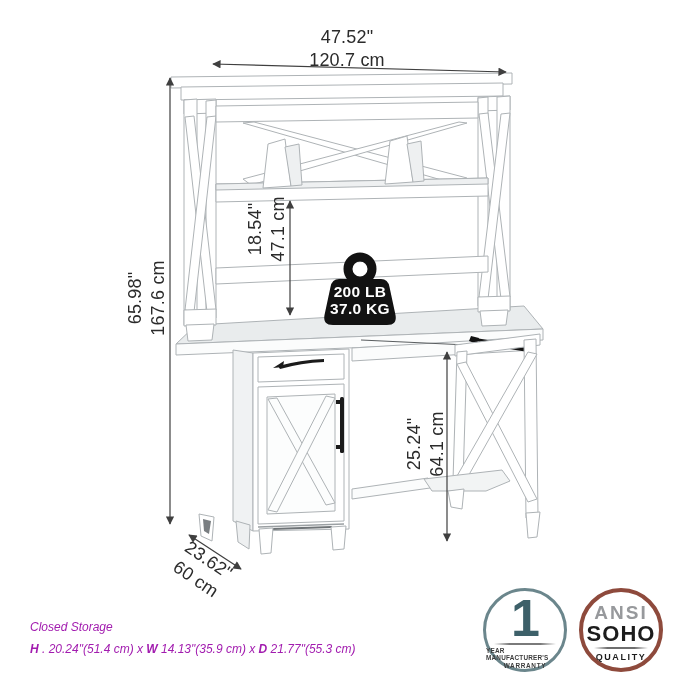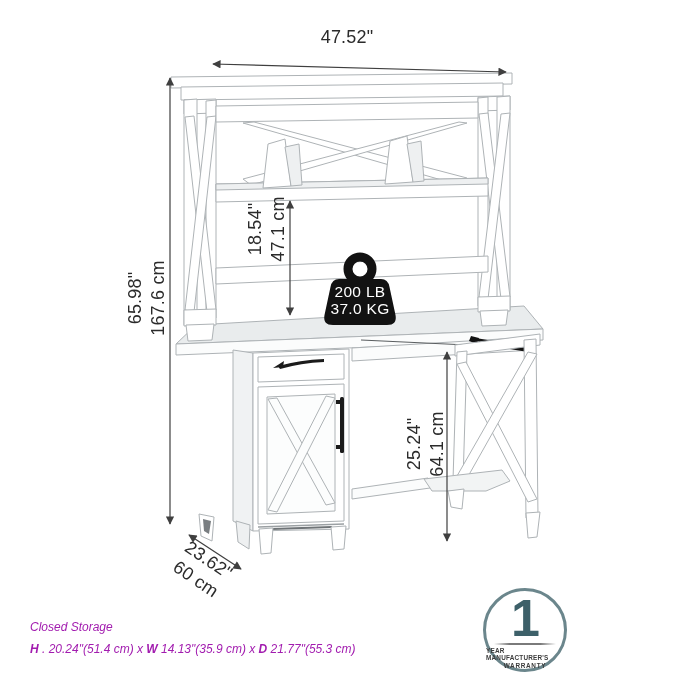--- a/index.html
+++ b/index.html
@@ -11,21 +11,21 @@
   svg{position:absolute;left:0;top:0;}
   .dim{
     position:absolute;font-size:18px;line-height:23px;text-align:center;
     white-space:nowrap;color:#2b2b2b;letter-spacing:0.2px;
   }
   .rot{transform:rotate(-90deg);transform-origin:center center;}
   .rot34{transform:rotate(34deg);transform-origin:center center;}
   .dim div{white-space:nowrap;}
   .weight-label{
     position:absolute;left:320px;top:283px;width:80px;text-align:center;
-    color:#ffffff;font-weight:normal;font-size:15.5px;line-height:17px;letter-spacing:0.3px;
+    color:#ffffff;font-weight:bold;font-size:15.5px;line-height:17px;letter-spacing:0.3px;
   }
   .storage{position:absolute;left:30px;top:616px;font-size:12px;line-height:22px;color:#a21caf;font-style:italic;}
   .storage .line2 span,.storage .line2 b{white-space:pre;}
   .storage b{font-weight:bold;}
   .badge{
     position:absolute;width:84px;height:84px;border-radius:50%;background:#fff;
     box-sizing:border-box;display:flex;flex-direction:column;align-items:center;
   }
   .badge-warranty{left:483px;top:588px;border:3px solid #6b868c;}
   .badge-warranty .num{font-size:52px;font-weight:bold;color:#3d6069;line-height:48px;margin-top:3px;letter-spacing:-1px;}
@@ -180,20 +180,21 @@
     </g>
 
     <g>
       <circle cx="360" cy="269" r="12" fill="none" stroke="#121212" stroke-width="9"></circle>
       <path d="M 339 279 L 381 279 Q 388 279 389.5 287 L 395.5 315 Q 397.5 325 387 325 L 333 325 Q 322.5 325 324.5 315 L 330.5 287 Q 332 279 339 279 Z" fill="#121212" stroke="none"></path>
     </g>
   </svg>
 
   <div class="dim" style="left:267px;top:26px;width:160px;">
     <div>47.52"</div>
+    <div>120.7 cm</div>
   </div>
 
   <div class="dim rot" style="left:87px;top:275px;width:120px;height:46px;">
     <div>65.98"</div>
     <div>167.6 cm</div>
   </div>
 
   <div class="dim rot" style="left:207px;top:206px;width:120px;height:46px;">
     <div>18.54"</div>
     <div>47.1 cm</div>
@@ -219,14 +220,20 @@
     <div class="line2"><b>H</b><span> . 20.24"(51.4 cm) x </span><b>W</b><span> 14.13"(35.9 cm) x </span><b>D</b><span> 21.77"(55.3 cm)</span></div>
   </div>
 
   <div class="badge badge-warranty">
     <div class="num">1</div>
     <div class="badge-sep"></div>
     <div class="t1">YEAR MANUFACTURER'S</div>
     <div class="t2">WARRANTY</div>
   </div>
 
+  <div class="badge badge-quality">
+    <div class="ansi">ANSI</div>
+    <div class="soho">SOHO</div>
+    <div class="sep"></div>
+    <div class="quality">QUALITY</div>
+  </div>
 
 </div>
 
 </body></html>

